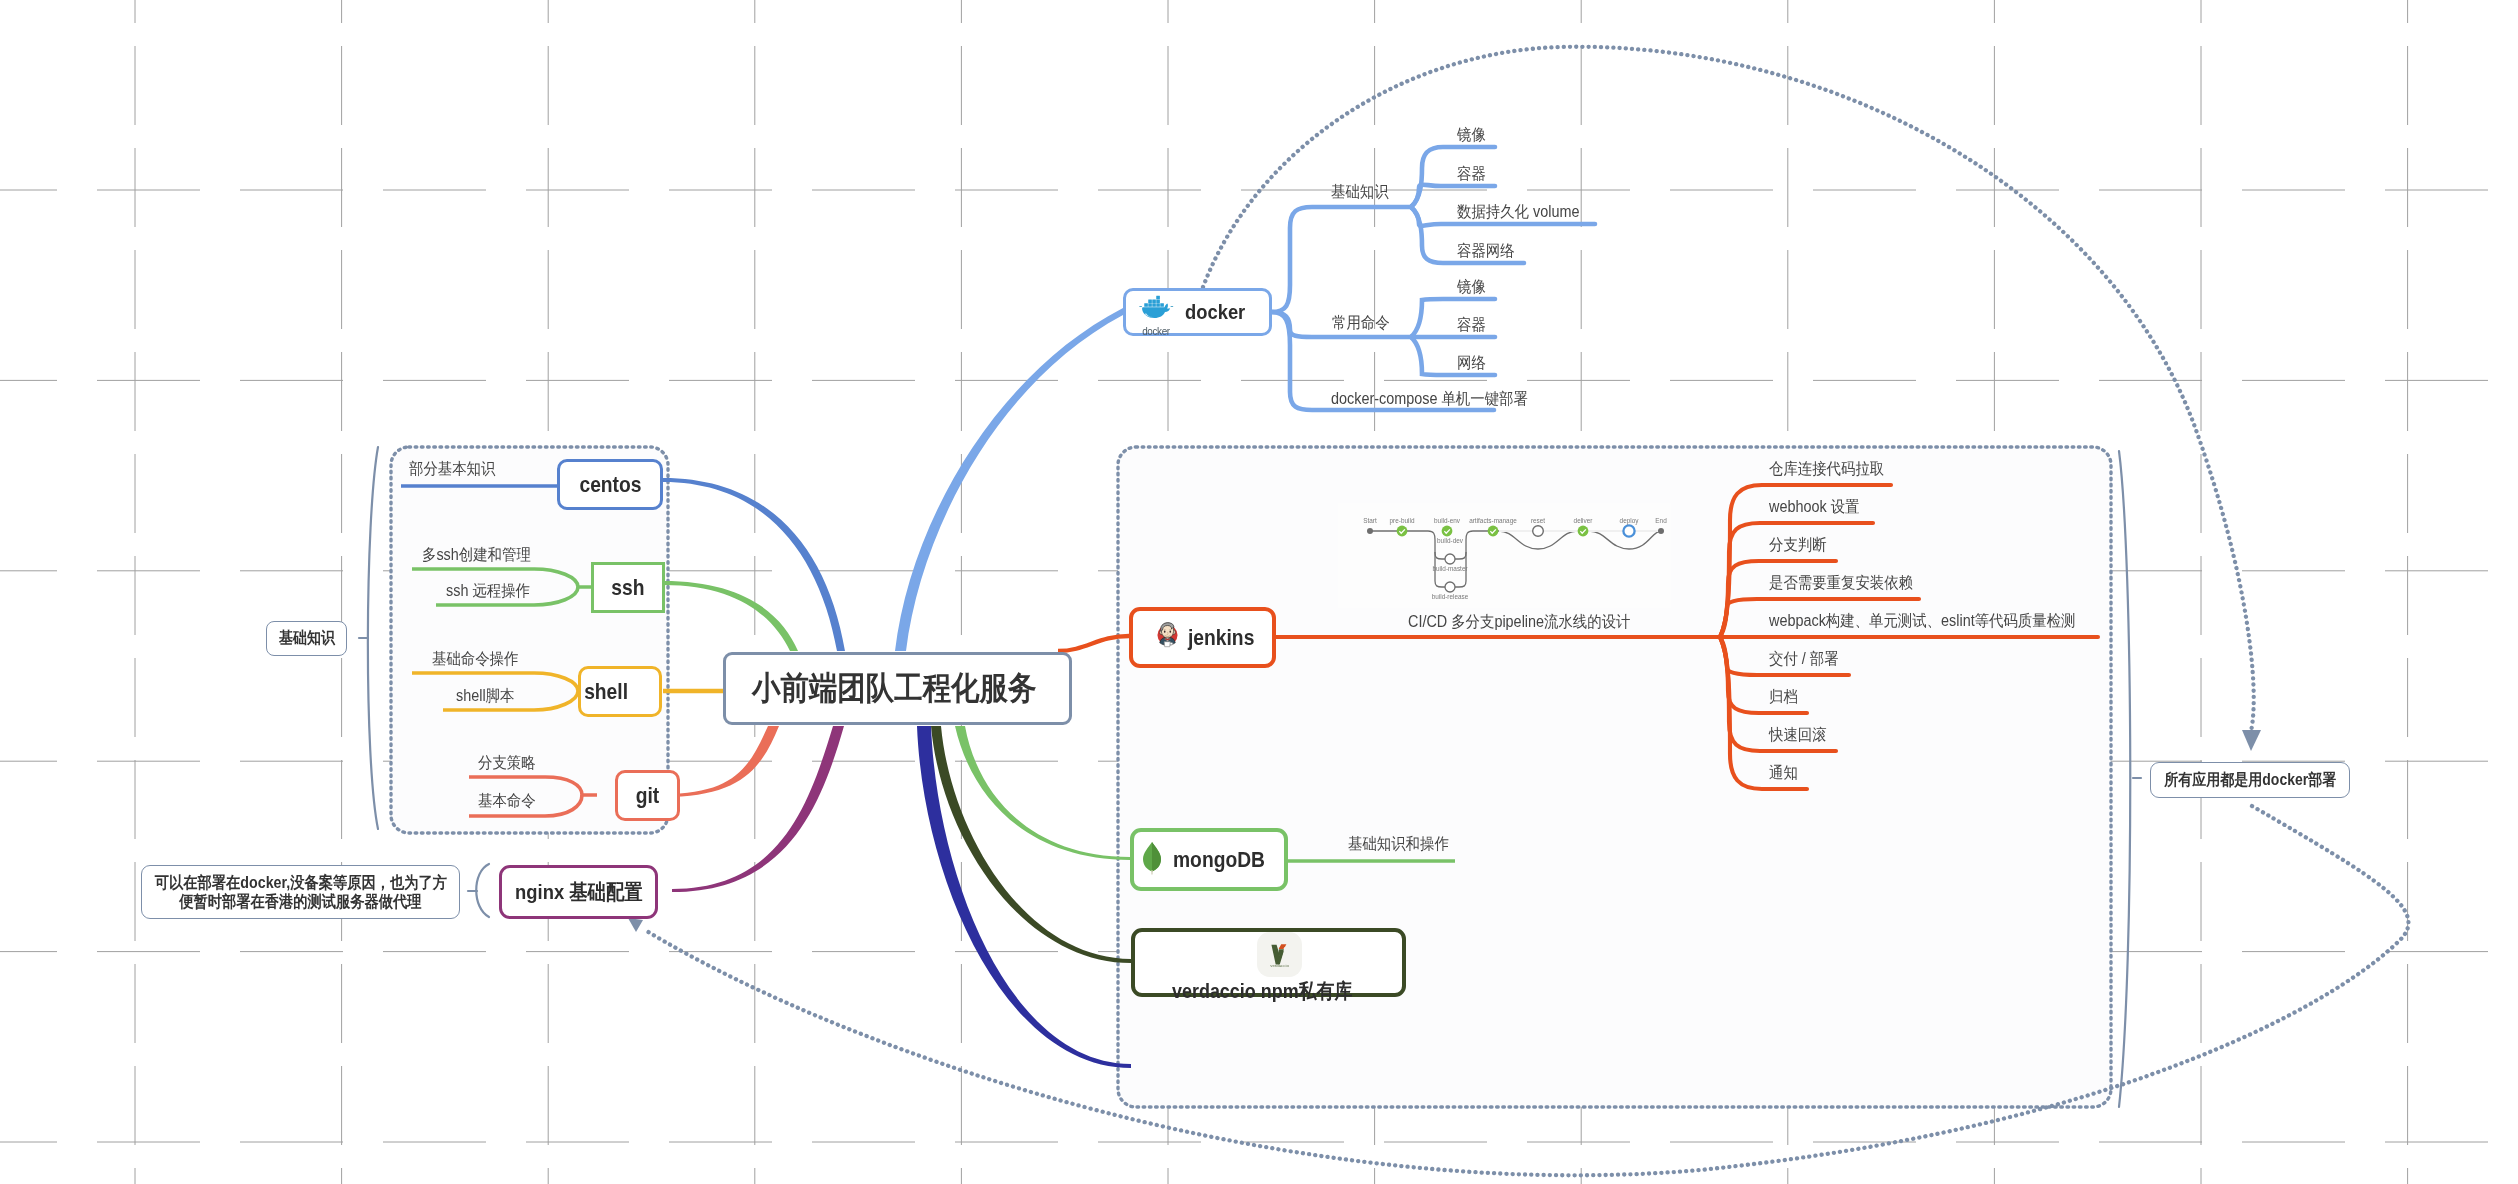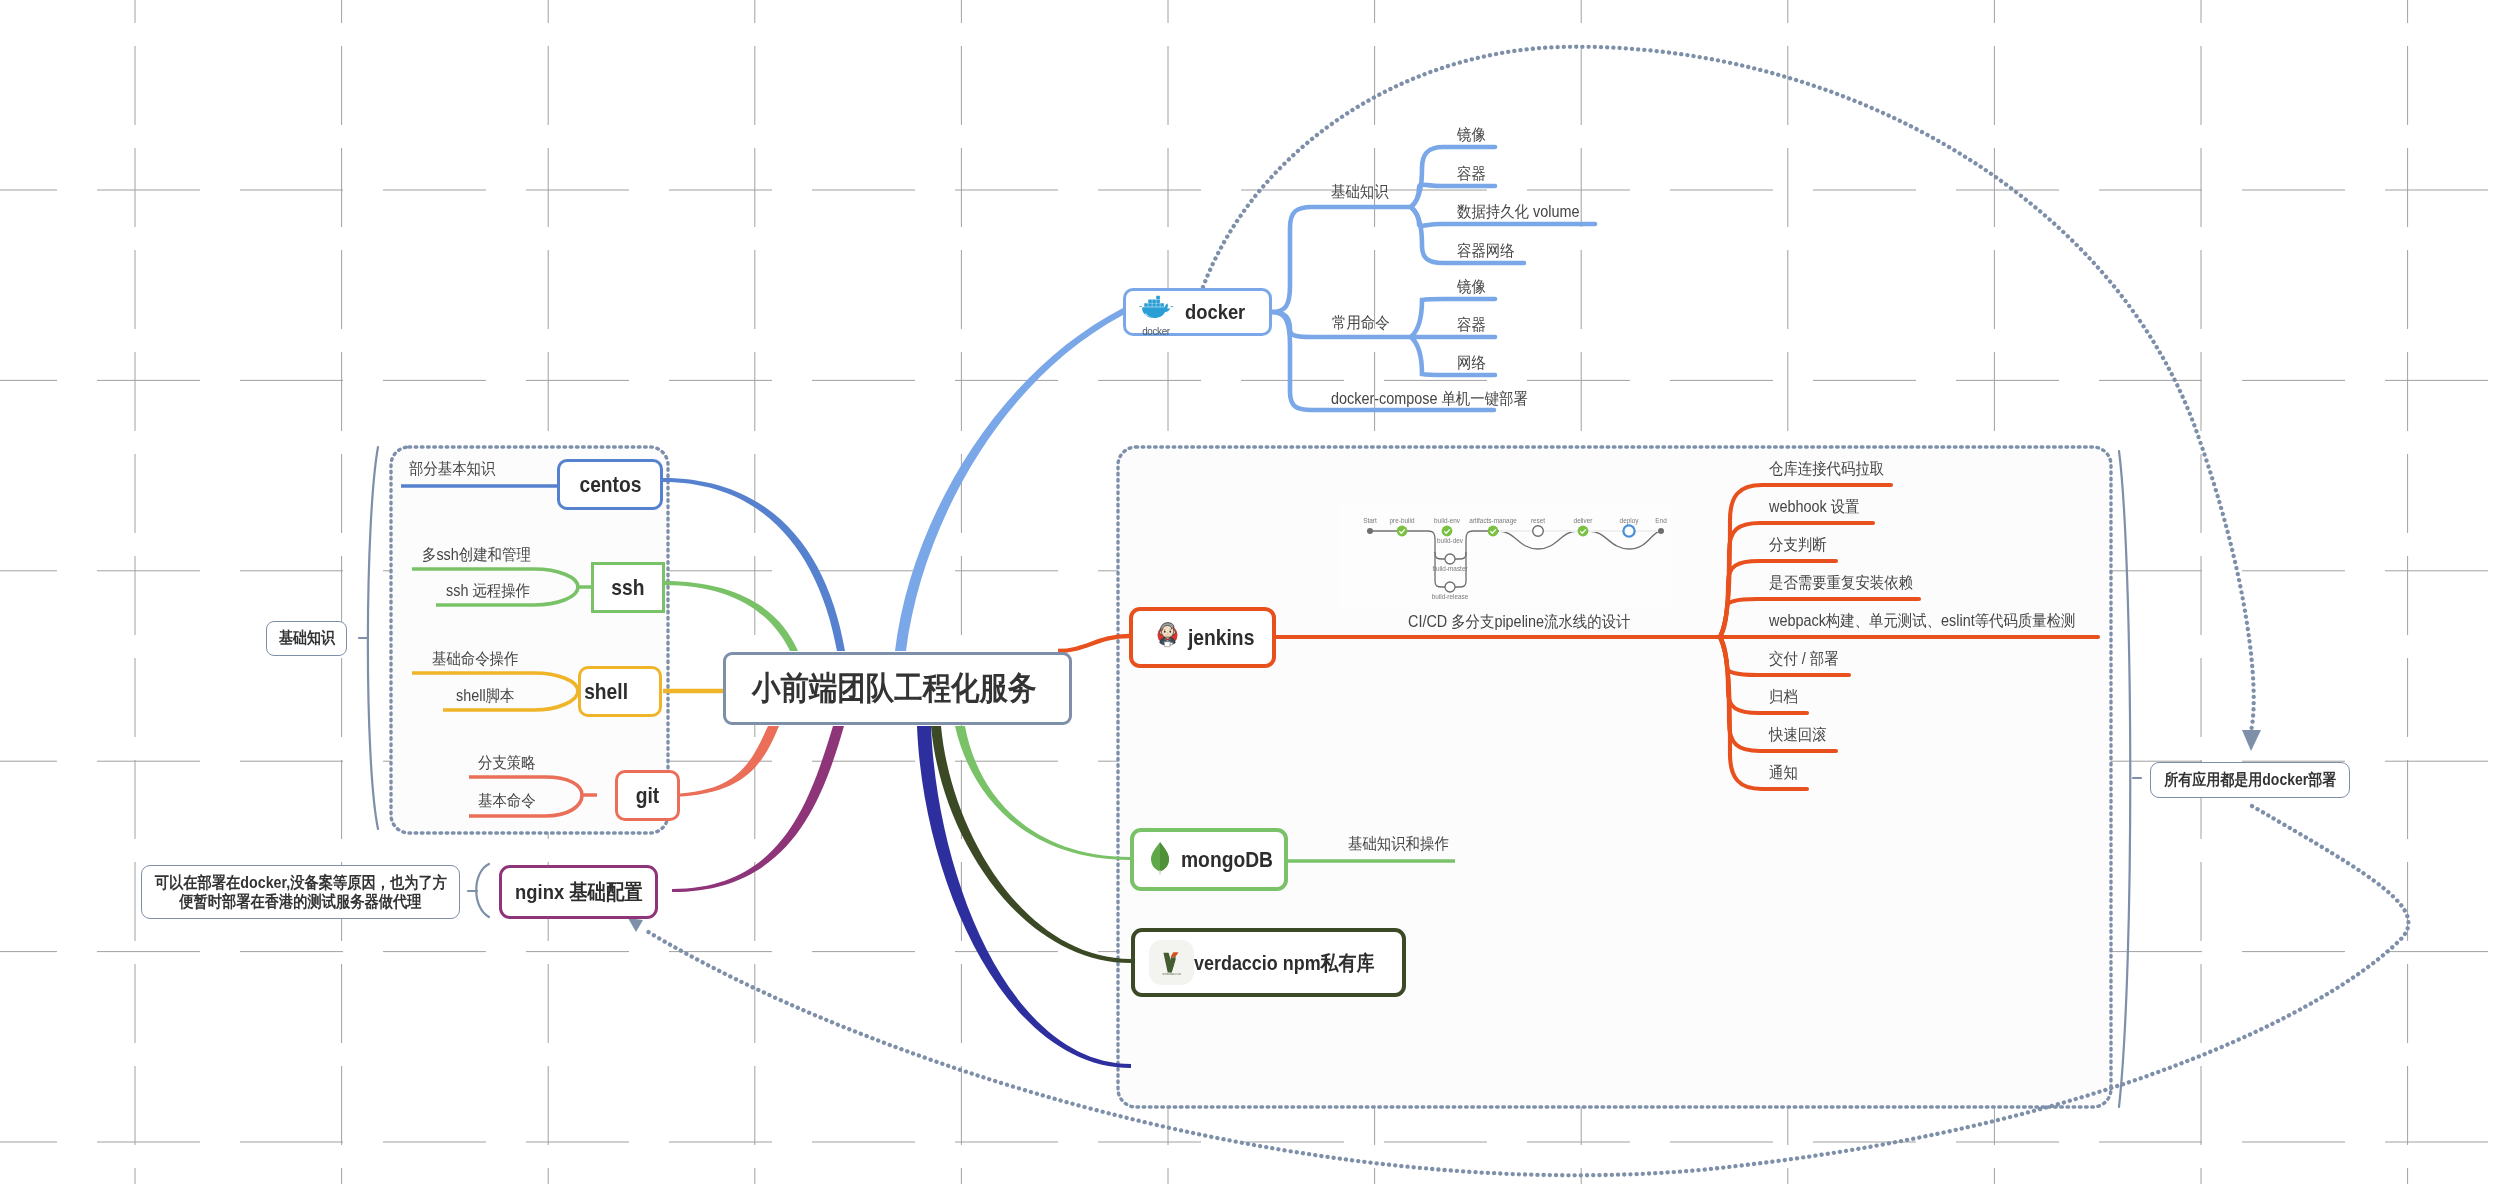--- a/index.html
+++ b/index.html
@@ -272,32 +272,32 @@
     <ellipse data-name="jenkins-eye-r" cx="60" cy="40" rx="3" ry="4" fill="#3b2b2b"></ellipse>
     <path data-name="jenkins-nose" fill="none" stroke="#b99c77" stroke-width="2" d="M50,41 q3,6 1,9 q-2,2 -4,1"></path>
     <path data-name="jenkins-mustache" fill="#c6ab8b" stroke="#a6875f" stroke-width="1" d="M40,54 q10,7 20,0 q-8,10 -20,0 z"></path>
     <path data-name="jenkins-cup" fill="#ffffff" stroke="#8a8a8a" stroke-width="2.4" d="M38,76 h22 l-2,18 h-18 z"></path>
     <path data-name="jenkins-cup-handle" fill="#ffffff" stroke="#8a8a8a" stroke-width="2.4" d="M60,79 q9,-2 9,4 q0,6 -9,4"></path>
   </svg>
 </span>
   <span class="lbl sq" data-name="node-jenkins-label" style="font-size:22px;font-weight:700;color:#2d2d2d;margin-left:7px;">jenkins</span>
 </div>
 
-<div class="node" data-name="node-mongodb" style="left:1130px;top:828px;width:158px;height:63px;border:4px solid #79c267;border-radius:11px;justify-content:flex-start;padding-left:16px;">
+<div class="node" data-name="node-mongodb" style="left:1130px;top:828px;width:158px;height:63px;border:4px solid #79c267;border-radius:11px;justify-content:flex-start;padding-left:8px;">
   <span data-name="mongodb-leaf-icon" style="width:20px;height:38px;display:block;flex:0 0 20px;">
   <svg viewBox="0 0 40 68" width="20" height="34" style="display:block;">
     <path fill="#5fa849" d="M20,2 C27,13 38,23 38,36 C38,49 29,58 20,61 C11,58 2,49 2,36 C2,23 13,13 20,2 Z"></path>
     <path fill="#4f9039" d="M20,2 C27,13 38,23 38,36 C38,49 29,58 20,61 Z"></path>
     <path fill="#cfcbb4" d="M18.8,58 h2.4 v9 h-2.4 z"></path>
   </svg>
 </span>
   <span class="lbl sq" data-name="node-mongodb-label" style="font-size:22px;font-weight:700;color:#2d2d2d;margin-left:11px;">mongoDB</span>
 </div>
 
-<div class="node" data-name="node-verdaccio" style="left:1131px;top:928px;width:275px;height:69px;border:4px solid #3b4a25;border-radius:11px;justify-content:flex-start;padding-left:5px;">
+<div class="node" data-name="node-verdaccio" style="left:1131px;top:928px;width:275px;height:69px;border:4px solid #3b4a25;border-radius:11px;justify-content:flex-start;padding-left:5px;flex-direction:column;">
   <span data-name="verdaccio-v-icon" style="width:45px;height:45px;display:block;flex:0 0 45px;">
   <svg viewBox="0 0 64 64" width="45" height="45">
     <rect x="0" y="0" width="64" height="64" rx="18" fill="#f3f3ef"></rect>
     <g transform="translate(32,27) scale(0.62) translate(-32,-30)">
     <path data-name="verdaccio-big-v" fill="#455c33" d="M13.5,15.5 h11.8 l7.4,24.6 l2.8,-9.4 h6.2 l-9.1,30.1 h-9.3 z"></path>
     <path data-name="verdaccio-small-v" fill="#455c33" d="M30.6,26.2 h11.6 l-6.5,21.3 l-5.9,-10.6 z"></path>
     <path data-name="verdaccio-flag-1" fill="#d3501f" d="M35.9,14.6 h11.8 l-3.3,6.1 h-11.8 z"></path>
     <path data-name="verdaccio-flag-2" fill="#d3501f" d="M32.3,21.1 h11 l-2.2,4.2 h-11 z"></path>
   </g>
     <text data-name="verdaccio-wordmark" x="32" y="50" font-size="6.2" fill="#63764f" text-anchor="middle" font-family="Liberation Sans, sans-serif">verdaccio</text>

